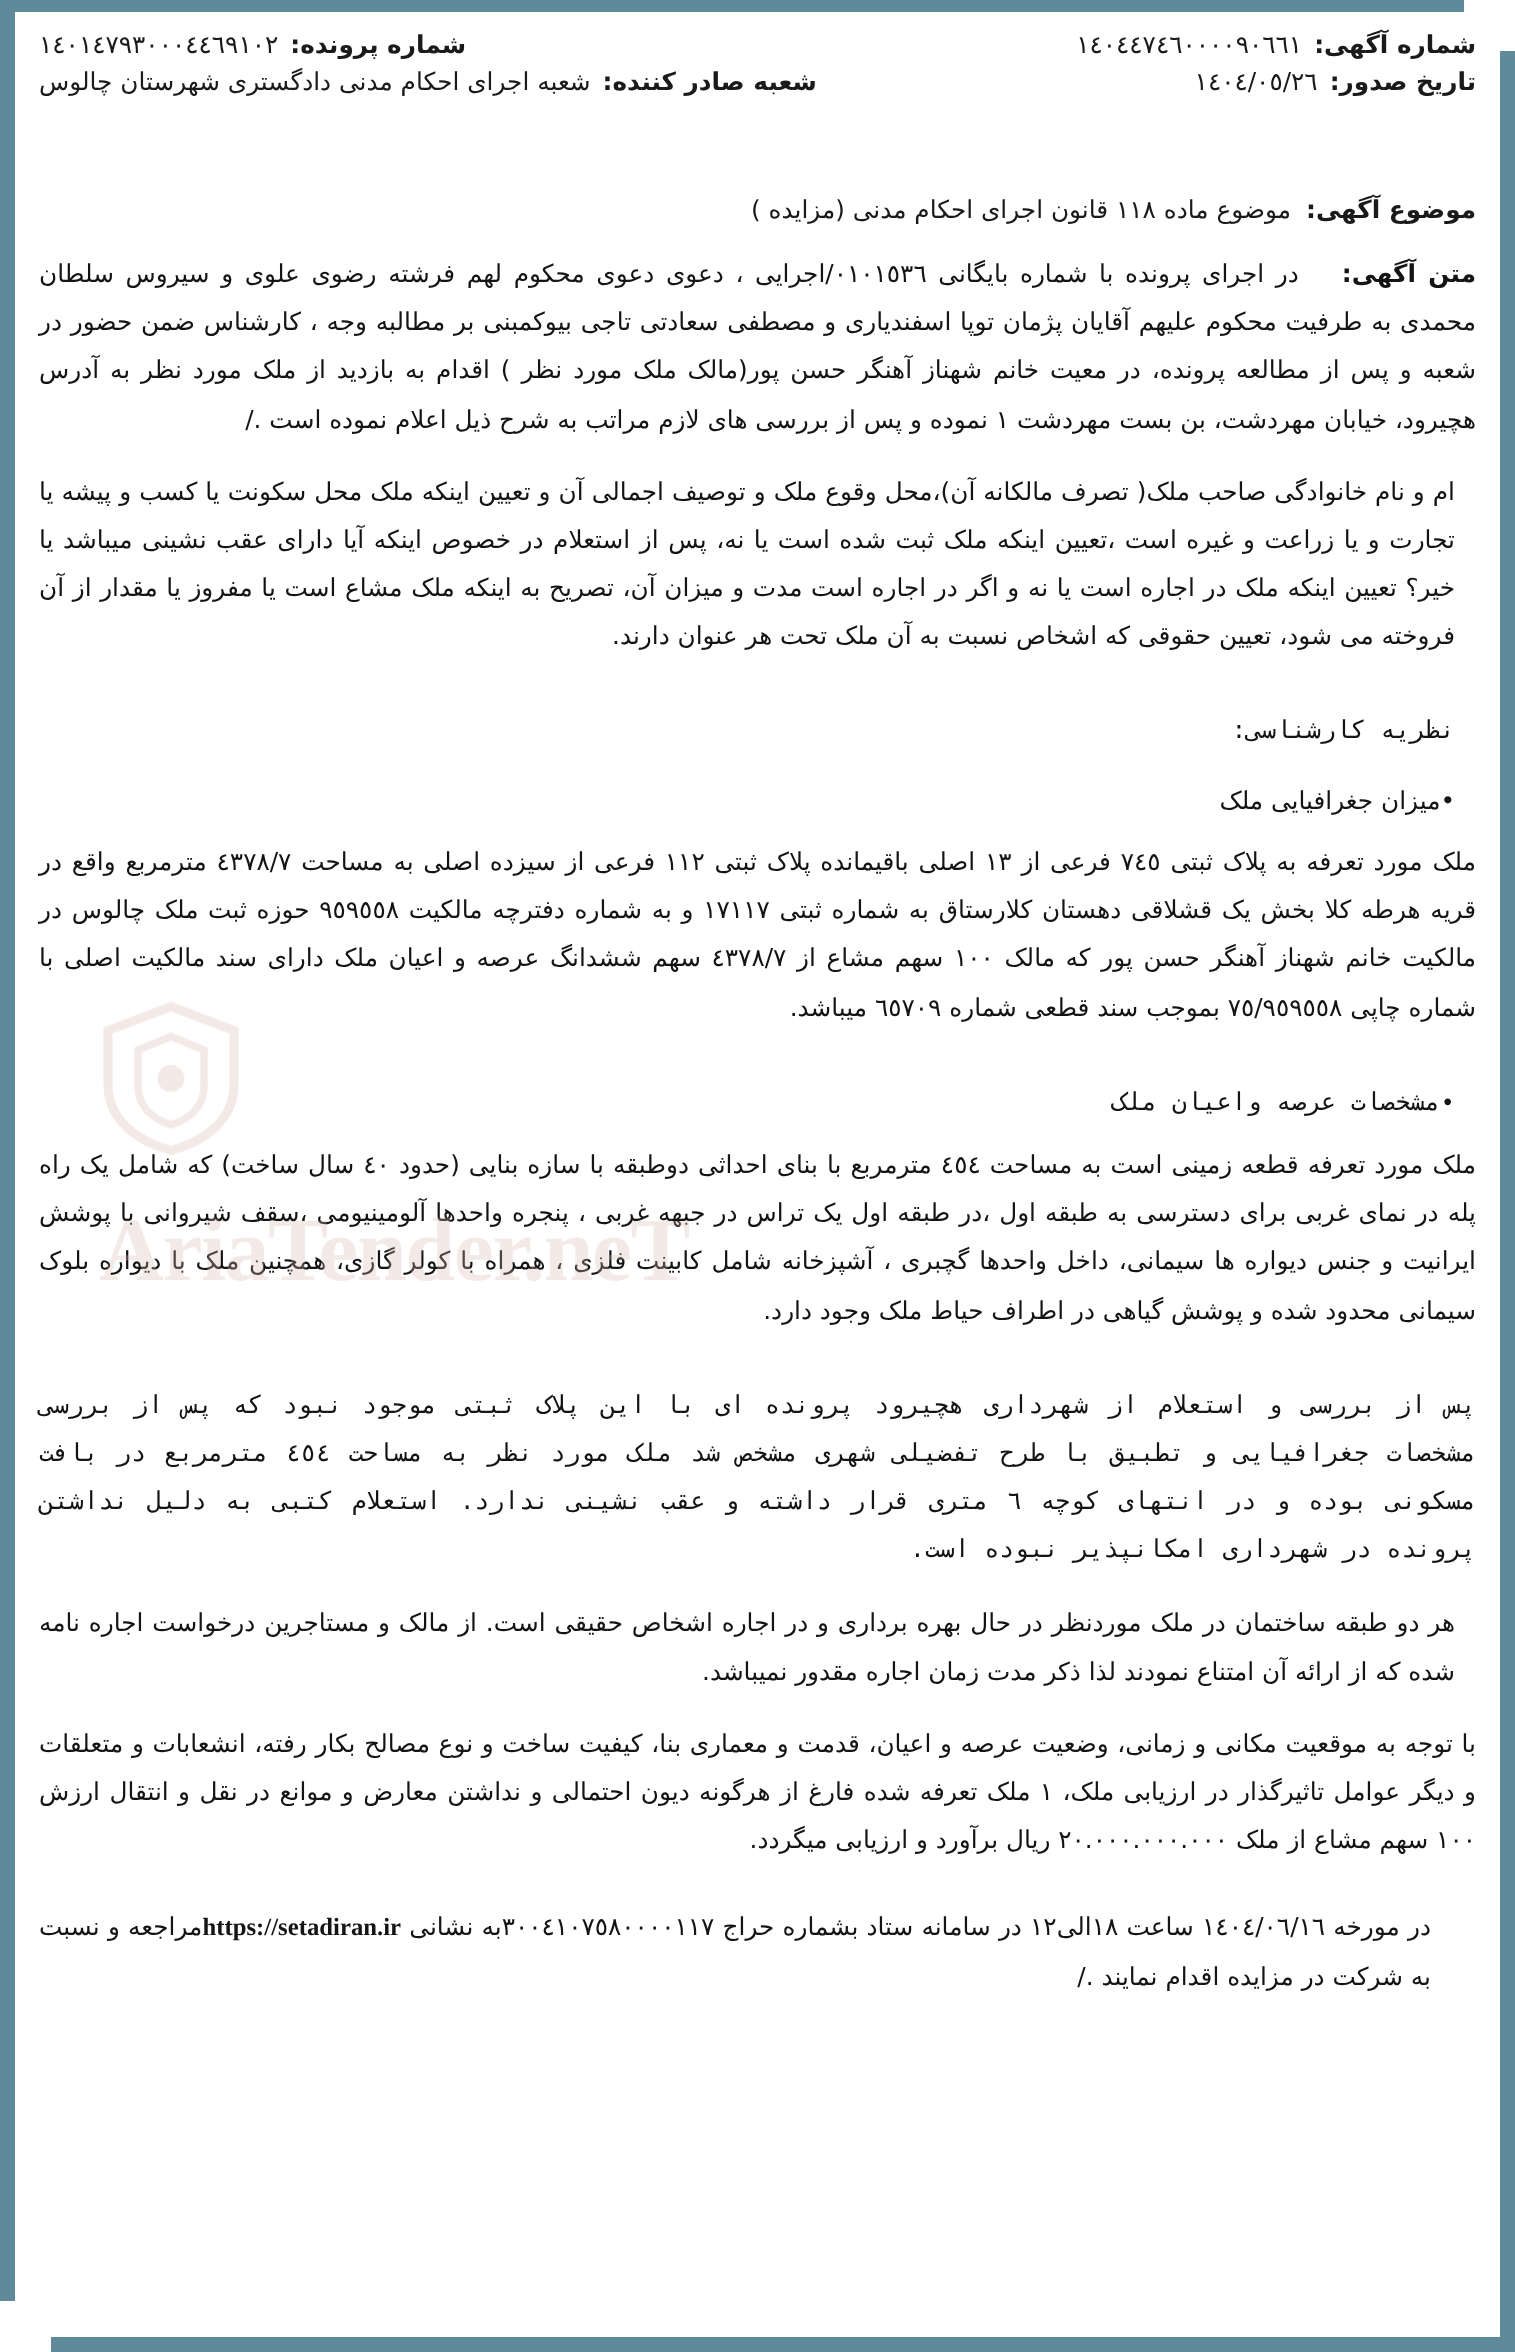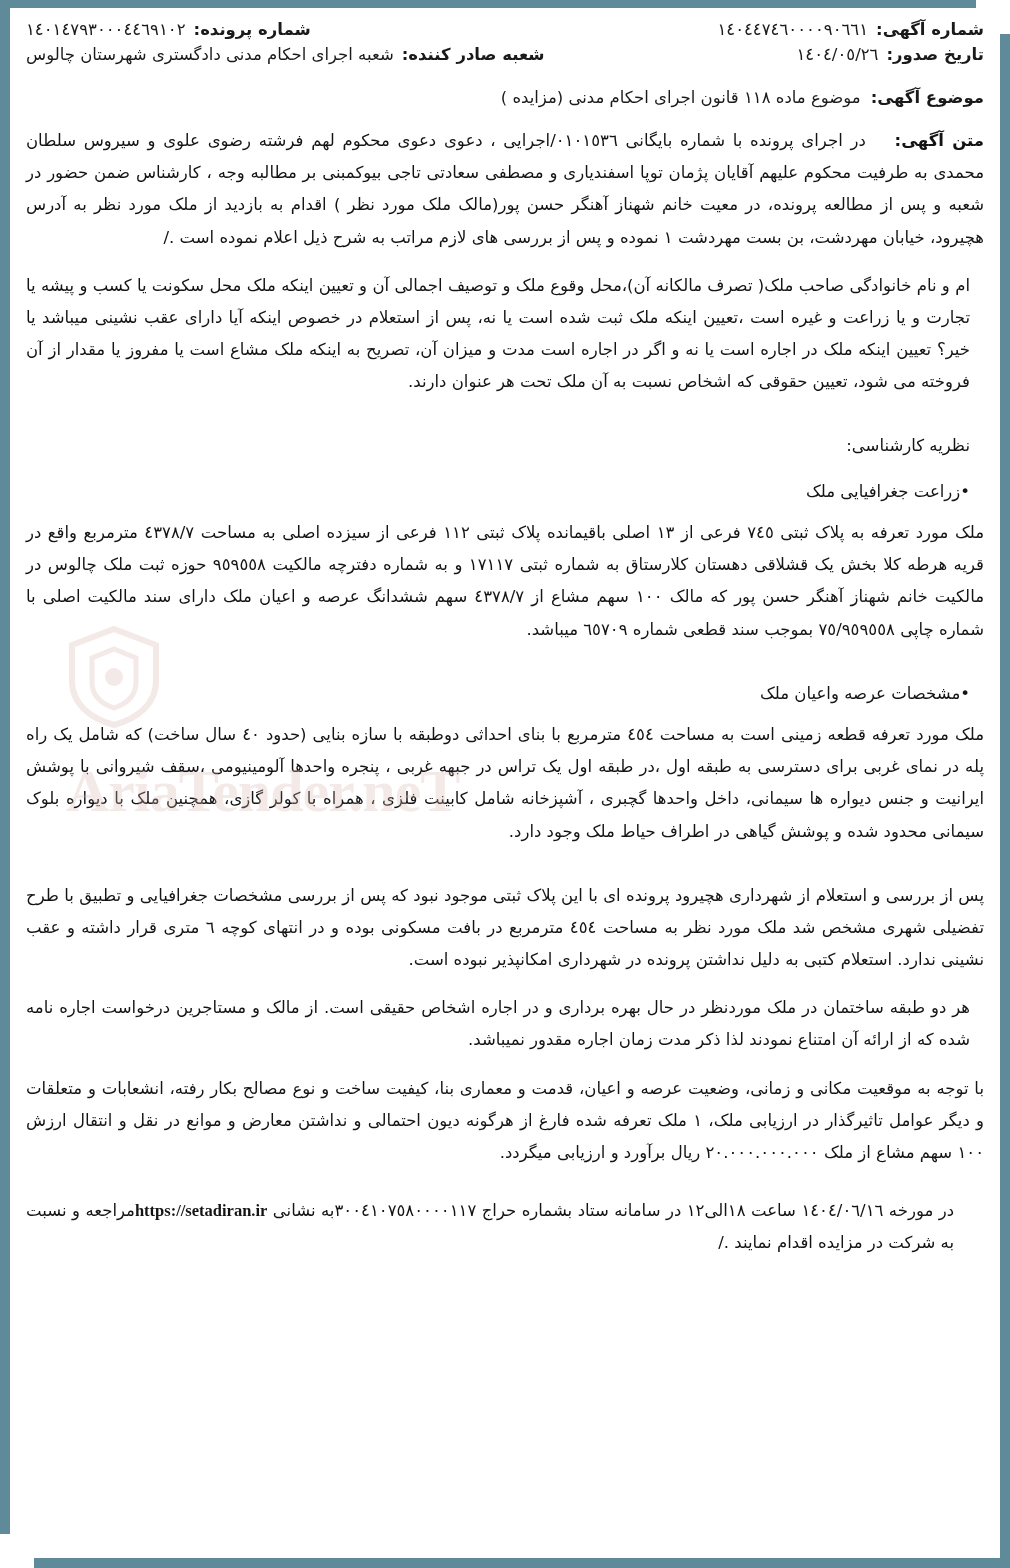--- a/index.html
+++ b/index.html
@@ -104,20 +104,21 @@
   }
   .subject-label {
     font-size: 16.5px;
     font-weight: bold;
     color: #1a1a1a;
     white-space: nowrap;
   }
   .subject-value {
     font-size: 16.5px;
     color: #1a1a1a;
+    margin-top: 42px;
   }
 
   .body-block {
     position: relative;
     margin: 0 4px;
   }
   .para {
     font-size: 16.5px;
     line-height: 1.95;
     color: #141414;
@@ -141,21 +142,21 @@
     color: #141414;
     margin: 0 0 12px 0;
     font-weight: normal;
   }
   .bullet-line {
     font-size: 16.5px;
     line-height: 1.9;
     color: #141414;
     margin: 14px 0 10px 0;
   }
-  .spaced-top { margin-top: 32px; }
+  .spaced-top { margin-top: 32px; font-family: Liberation Mono, monospace; }
   .last-para {
     margin-top: 26px;
     padding-right: 30px;
   }
   .url {
     font-family: "Liberation Serif", "DejaVu Serif", serif;
     direction: ltr;
     unicode-bidi: embed;
     font-size: 16.5px;
     font-weight: bold;
@@ -243,21 +244,21 @@
 
       <p class="para first">
         <span class="inline-label">متن آگهی:</span>
         <span>در اجرای پرونده با شماره بایگانی ٠١٠١٥٣٦/اجرایی ، دعوی دعوی محکوم لهم فرشته رضوی علوی و سیروس سلطان محمدی به طرفیت محکوم علیهم آقایان پژمان توپا اسفندیاری و مصطفی سعادتی تاجی بیوکمبنی بر مطالبه وجه ، کارشناس ضمن حضور در شعبه و پس از مطالعه پرونده، در معیت خانم شهناز آهنگر حسن پور(مالک ملک مورد نظر ) اقدام به بازدید از ملک مورد نظر به آدرس هچیرود، خیابان مهردشت، بن بست مهردشت ١ نموده و پس از بررسی های لازم مراتب به شرح ذیل اعلام نموده است ./</span>
       </p>
 
       <p class="para indent-para">ام و نام خانوادگی صاحب ملک( تصرف مالکانه آن)،محل وقوع ملک و توصیف اجمالی آن و تعیین اینکه ملک محل سکونت یا کسب و پیشه یا تجارت و یا زراعت و غیره است ،تعیین اینکه ملک ثبت شده است یا نه، پس از استعلام در خصوص اینکه آیا دارای عقب نشینی میباشد یا خیر؟ تعیین اینکه ملک در اجاره است یا نه و اگر در اجاره است مدت و میزان آن، تصریح به اینکه ملک مشاع است یا مفروز یا مقدار از آن فروخته می شود، تعیین حقوقی که اشخاص نسبت به آن ملک تحت هر عنوان دارند.</p>
 
       <p class="heading-line indent-para spaced-top">نظریه کارشناسی:</p>
 
-      <p class="bullet-line indent-para">•زراعت جغرافیایی ملک</p>
+      <p class="bullet-line indent-para">•میزان جغرافیایی ملک</p>
 
       <p class="para">ملک مورد تعرفه به پلاک ثبتی ٧٤٥ فرعی از ١٣ اصلی باقیمانده پلاک ثبتی ١١٢ فرعی از سیزده اصلی به مساحت ٤٣٧٨/٧ مترمربع واقع در قریه هرطه کلا بخش یک قشلاقی دهستان کلارستاق به شماره ثبتی ١٧١١٧ و به شماره دفترچه مالکیت ٩٥٩٥٥٨ حوزه ثبت ملک چالوس در مالکیت خانم شهناز آهنگر حسن پور که مالک ١٠٠ سهم مشاع از ٤٣٧٨/٧ سهم ششدانگ عرصه و اعیان ملک دارای سند مالکیت اصلی با شماره چاپی ٧٥/٩٥٩٥٥٨ بموجب سند قطعی شماره ٦٥٧٠٩ میباشد.</p>
 
       <p class="bullet-line indent-para spaced-top">•مشخصات عرصه واعیان ملک</p>
       <p class="para">ملک مورد تعرفه قطعه زمینی است به مساحت ٤٥٤ مترمربع با بنای احداثی دوطبقه با سازه بنایی (حدود ٤٠ سال ساخت) که شامل یک راه پله در نمای غربی برای دسترسی به طبقه اول ،در طبقه اول یک تراس در جبهه غربی ، پنجره واحدها آلومینیومی ،سقف شیروانی با پوشش ایرانیت و جنس دیواره ها سیمانی، داخل واحدها گچبری ، آشپزخانه شامل کابینت فلزی ، همراه با کولر گازی، همچنین ملک با دیواره بلوک سیمانی محدود شده و پوشش گیاهی در اطراف حیاط ملک وجود دارد.</p>
 
       <p class="para spaced-top">پس از بررسی و استعلام از شهرداری هچیرود پرونده ای با این پلاک ثبتی موجود نبود که پس از بررسی مشخصات جغرافیایی و تطبیق با طرح تفضیلی شهری مشخص شد ملک مورد نظر به مساحت ٤٥٤ مترمربع در بافت مسکونی بوده و در انتهای کوچه ٦ متری قرار داشته و عقب نشینی ندارد. استعلام کتبی به دلیل نداشتن پرونده در شهرداری امکانپذیر نبوده است.</p>
 
       <p class="para indent-para">هر دو طبقه ساختمان در ملک موردنظر در حال بهره برداری و در اجاره اشخاص حقیقی است. از مالک و مستاجرین درخواست اجاره نامه شده که از ارائه آن امتناع نمودند لذا ذکر مدت زمان اجاره مقدور نمیباشد.</p>
 

